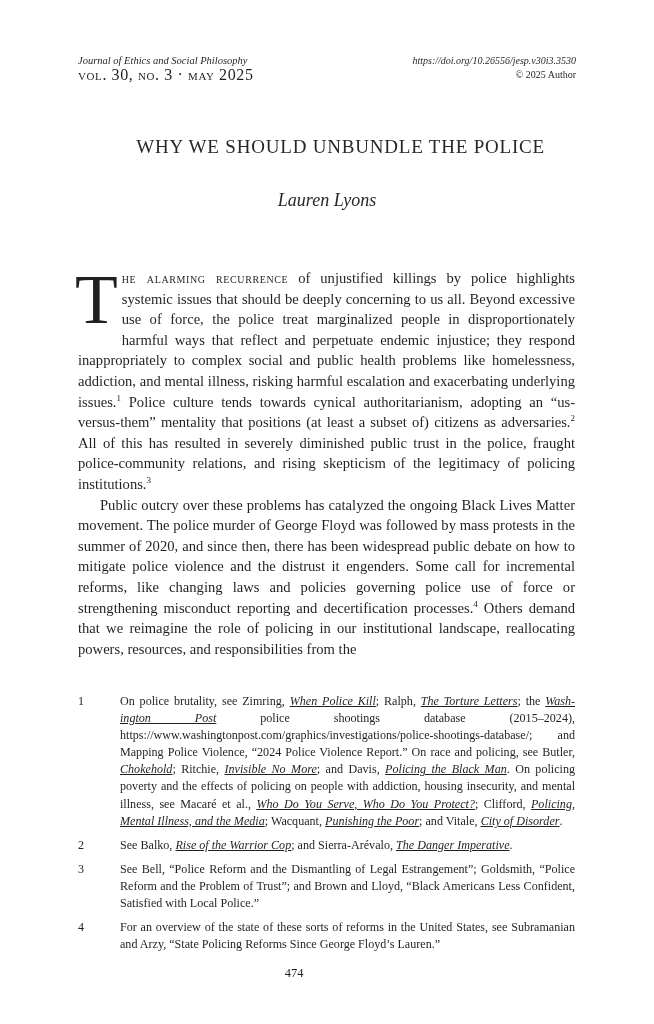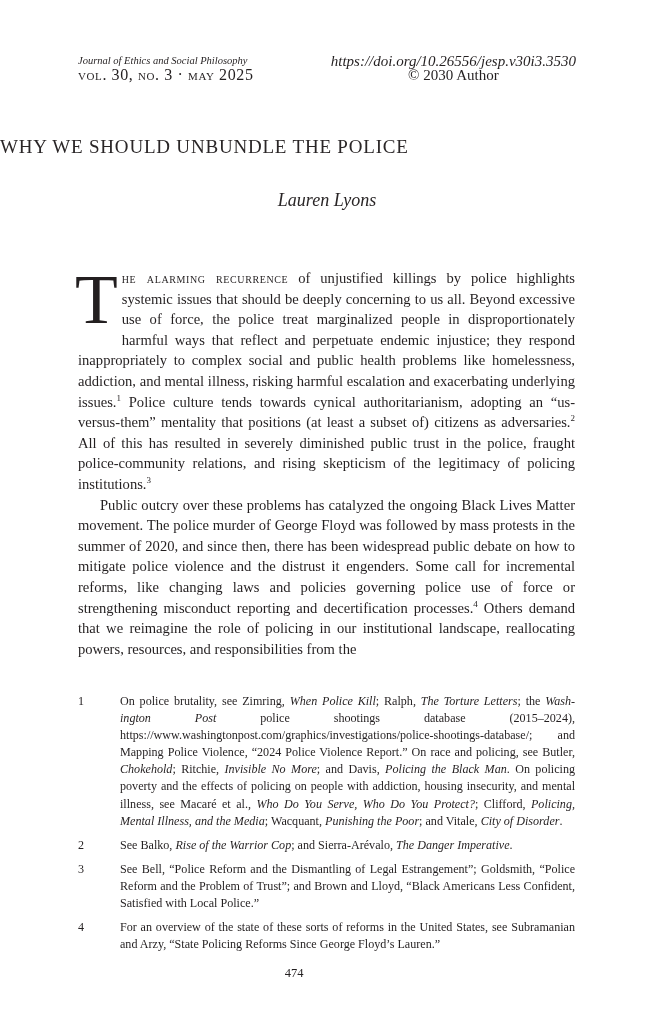--- a/index.html
+++ b/index.html
@@ -1,53 +1,53 @@
 <!DOCTYPE html>
 <html><head>
 <meta charset="utf-8">
 <style>
   html, body { margin: 0; padding: 0; background: #ffffff; }
   body { width: 654px; height: 1024px; position: relative; overflow: hidden;
          font-family: "Liberation Serif", "DejaVu Serif", serif; color: #231f20; }
   .header { position: absolute; top: 54px; left: 78px; right: 78px; height: 30px; }
   .hdr-left { position: absolute; left: 0; top: 0; font-size: 10.5px; line-height: 14px; }
-  .hdr-right { position: absolute; right: 0; top: 0; font-size: 15px; line-height: 14px; text-align: center; }
+  .hdr-right { position: absolute; right: 0; top: 0; font-size: 10px; line-height: 14px; text-align: right; }
   .journal { font-style: italic; font-family: Liberation Serif, serif; }
   .volinfo { font-variant: small-caps; text-transform: lowercase; letter-spacing: 0.6px; font-size: 16px; }
   .doi { font-style: italic; }
-  .title { position: absolute; top: 136px; left: 0; width: 532px; text-align: left;
-           font-size: 19px; letter-spacing: 0.8px; color: #2a2627; }
+  .title { position: absolute; top: 136px; left: 0; width: 532px; text-align: right;
+           font-size: 19px; letter-spacing: 0.8px; color: #2a2627; padding-left: 13px; }
   .author { position: absolute; top: 190px; left: 0; width: 654px; text-align: center;
             font-style: italic; font-size: 18px; color: #2a2627; }
   .body { position: absolute; top: 268px; left: 78px; width: 497px; font-size: 14.6px; line-height: 20.6px;
           text-align: justify; hyphens: manual; }
   .body p { margin: 0; }
   .para1 { }
   .para2 { text-indent: 22px; }
   .dropcap { float: left; font-size: 70px; line-height: 56px; height: 58px; margin: 4px 4px 0 -3px;
              font-family: "Liberation Serif", serif; color: #231f20; }
   .smallcaps { font-variant: small-caps; letter-spacing: 0.6px; text-transform: lowercase; font-size: 14.6px; }
   sup { font-size: 9px; line-height: 0; vertical-align: 6px; }
   .footnotes { position: absolute; top: 693px; left: 78px; width: 497px; font-size: 12.1px; line-height: 17.1px; }
   .fn { position: relative; padding-left: 42px; text-align: justify; margin-bottom: 7px; }
   .fn-num { position: absolute; left: 0; top: 0; width: 20px; }
-  .fn i { font-style: italic; }
+  .fn i { font-style: italic; text-decoration: underline; }
   .pagenum { position: absolute; top: 966px; left: 0; width: 588px; text-align: center; font-size: 12.5px; }
 </style>
 </head>
 <body>
 
 <div class="header">
   <div class="hdr-left">
     <div class="journal">Journal of Ethics and Social Philosophy</div>
     <div class="volinfo">Vol. 30, No. 3 · May 2025</div>
   </div>
   <div class="hdr-right">
     <div class="doi">https://doi.org/10.26556/jesp.v30i3.3530</div>
-    <div>© 2030 Author</div>
+    <div>© 2025 Author</div>
   </div>
 </div>
 
 <div class="title">WHY WE SHOULD UNBUNDLE THE POLICE</div>
 <div class="author">Lauren Lyons</div>
 
 <div class="body">
   <p class="para1"><span class="dropcap">T</span><span class="smallcaps">he alarming recurrence</span><span> of unjustified killings by police highlights systemic issues that should be deeply concerning to us all. Beyond exces­sive use of force, the police treat marginalized people in disproportion­ately harmful ways that reflect and perpetuate endemic injustice; they respond inappropriately to complex social and public health problems like homeless­ness, addiction, and mental illness, risking harmful escalation and exacerbat­ing underlying issues.</span><sup>1</sup><span> Police culture tends towards cynical authoritarianism, adopting an “us-versus-them” mentality that positions (at least a subset of) citizens as adversaries.</span><sup>2</sup><span> All of this has resulted in severely diminished public trust in the police, fraught police-community relations, and rising skepticism of the legitimacy of policing institutions.</span><sup>3</sup></p>
   <p class="para2"><span>Public outcry over these problems has catalyzed the ongoing Black Lives Matter movement. The police murder of George Floyd was followed by mass protests in the summer of 2020, and since then, there has been widespread public debate on how to mitigate police violence and the distrust it engenders. Some call for incremental reforms, like changing laws and policies governing police use of force or strengthening misconduct reporting and decertification processes.</span><sup>4</sup><span> Others demand that we reimagine the role of policing in our institu­tional landscape, reallocating powers, resources, and responsibilities from the</span></p>
 </div>

